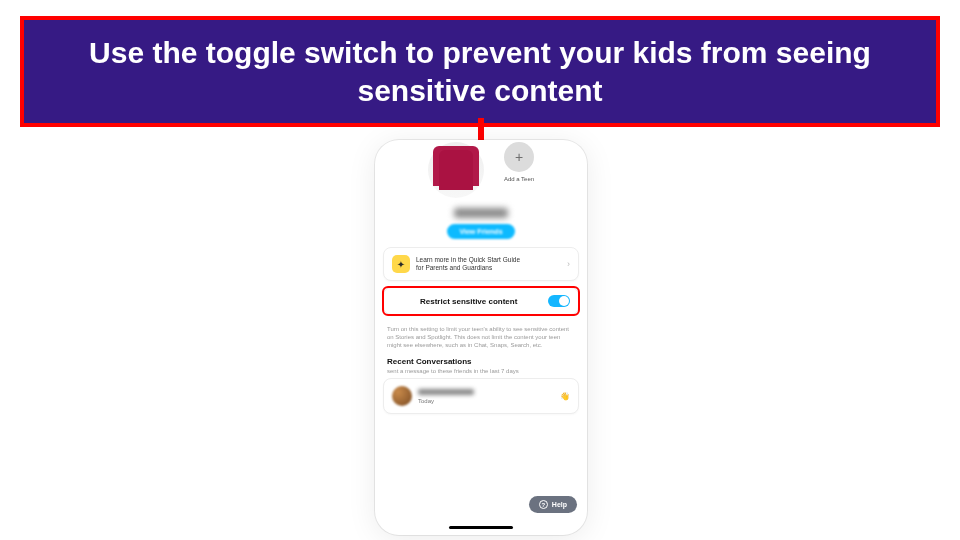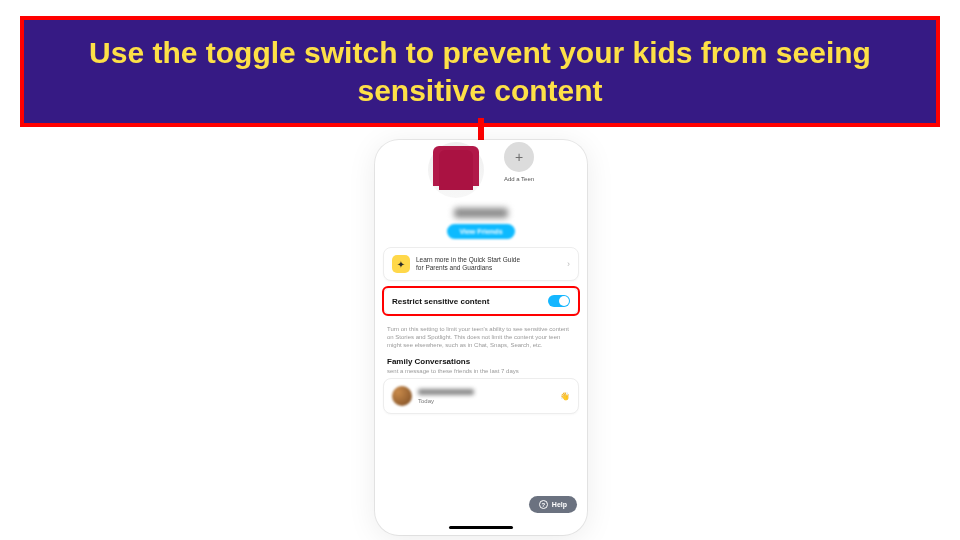--- a/index.html
+++ b/index.html
@@ -1,19 +1,19 @@
 <!DOCTYPE html>
 <html><head>
 <meta charset="utf-8">
 <style>
   * { box-sizing: border-box; margin: 0; padding: 0; }
   body { width: 960px; height: 540px; background: #fff; font-family: -apple-system, "Helvetica Neue", Arial, sans-serif; overflow: hidden; position: relative; }
 
   .callout { position: absolute; top: 16px; left: 20px; right: 20px; background: #361a84; border: 4px solid #ff0000; padding: 14px 20px; text-align: center; }
-  .callout-text { color: #fde047; font-size: 30px; font-weight: 700; line-height: 1.25; }
+  .callout-text { color: #ffffff; font-size: 30px; font-weight: 700; line-height: 1.25; }
 
   .arrow-wrap { position: absolute; top: 118px; left: 461px; width: 40px; height: 216px; pointer-events: none; }
 
   .phone { position: absolute; top: 140px; left: 375px; width: 212px; height: 395px; background: #fff; border-radius: 24px; box-shadow: 0 0 0 1px rgba(0,0,0,0.08), 0 4px 30px rgba(0,0,0,0.08); overflow: hidden; font-size: 7px; color: #2a2a2a; }
 
   
   .ph-header { display: flex; align-items: center; justify-content: space-between; padding: 12px 10px 6px; }
   .back-btn { width: 16px; height: 16px; display: flex; align-items: center; justify-content: center; }
   .title { font-size: 10px; font-weight: 700; text-align: center; flex: 1; }
   .more-btn { width: 16px; height: 16px; display: flex; align-items: center; justify-content: center; font-weight: 700; letter-spacing: 1px; }
@@ -31,21 +31,21 @@
 
   .card { background: #fff; border: 1px solid #ededed; border-radius: 8px; margin: 0 8px 6px; padding: 7px 8px; box-shadow: 0 1px 2px rgba(0,0,0,0.03); }
 
   .guide-row { display: flex; align-items: center; gap: 6px; }
   .guide-icon { width: 18px; height: 18px; background: #ffd84a; border-radius: 5px; display: flex; align-items: center; justify-content: center; font-size: 10px; }
   .guide-text { flex: 1; font-size: 6.5px; line-height: 1.3; color: #333; }
   .chev { color: #bbb; font-size: 9px; }
 
   .restrict-card { position: relative; }
   .restrict-row { display: flex; align-items: center; justify-content: space-between; }
-  .restrict-label { font-size: 8px; font-weight: 700; color: #111; }
+  .restrict-label { font-size: 8px; font-weight: 700; color: #111; margin-left: 28px; }
   .toggle { width: 22px; height: 12px; background: #14b6ff; border-radius: 12px; position: relative; }
   .toggle::after { content: ""; position: absolute; right: 1px; top: 1px; width: 10px; height: 10px; background: #fff; border-radius: 50%; }
   .restrict-highlight { position: absolute; inset: -2px; border: 2px solid #ff0000; border-radius: 6px; pointer-events: none; }
 
   .desc { font-size: 6px; line-height: 1.35; color: #9a9a9a; padding: 4px 12px 6px; filter: blur(0.5px); }
 
   .section-title { font-size: 8px; font-weight: 700; padding: 2px 12px 2px; color: #111; }
   .section-sub { font-size: 6px; color: #9a9a9a; padding: 0 12px 4px; filter: blur(0.6px); }
 
   .convo-row { display: flex; align-items: center; gap: 6px; }
@@ -108,21 +108,21 @@
   <div class="card restrict-card">
     <div class="restrict-highlight"></div>
     <div class="restrict-row">
       <div class="restrict-label">Restrict sensitive content</div>
       <div class="toggle"></div>
     </div>
   </div>
 
   <div class="desc">Turn on this setting to limit your teen's ability to see sensitive content on Stories and Spotlight. This does not limit the content your teen might see elsewhere, such as in Chat, Snaps, Search, etc.</div>
 
-  <div class="section-title">Family Conversations</div>
+  <div class="section-title">Recent Conversations</div>
   <div class="section-sub">sent a message to these friends in the last 7 days</div>
 
   <div class="card">
     <div class="convo-row">
       <div class="convo-avatar"></div>
       <div class="convo-info">
         <div class="convo-name"></div>
         <div class="convo-time">Today</div>
       </div>
       <div class="convo-emoji">👋</div>

